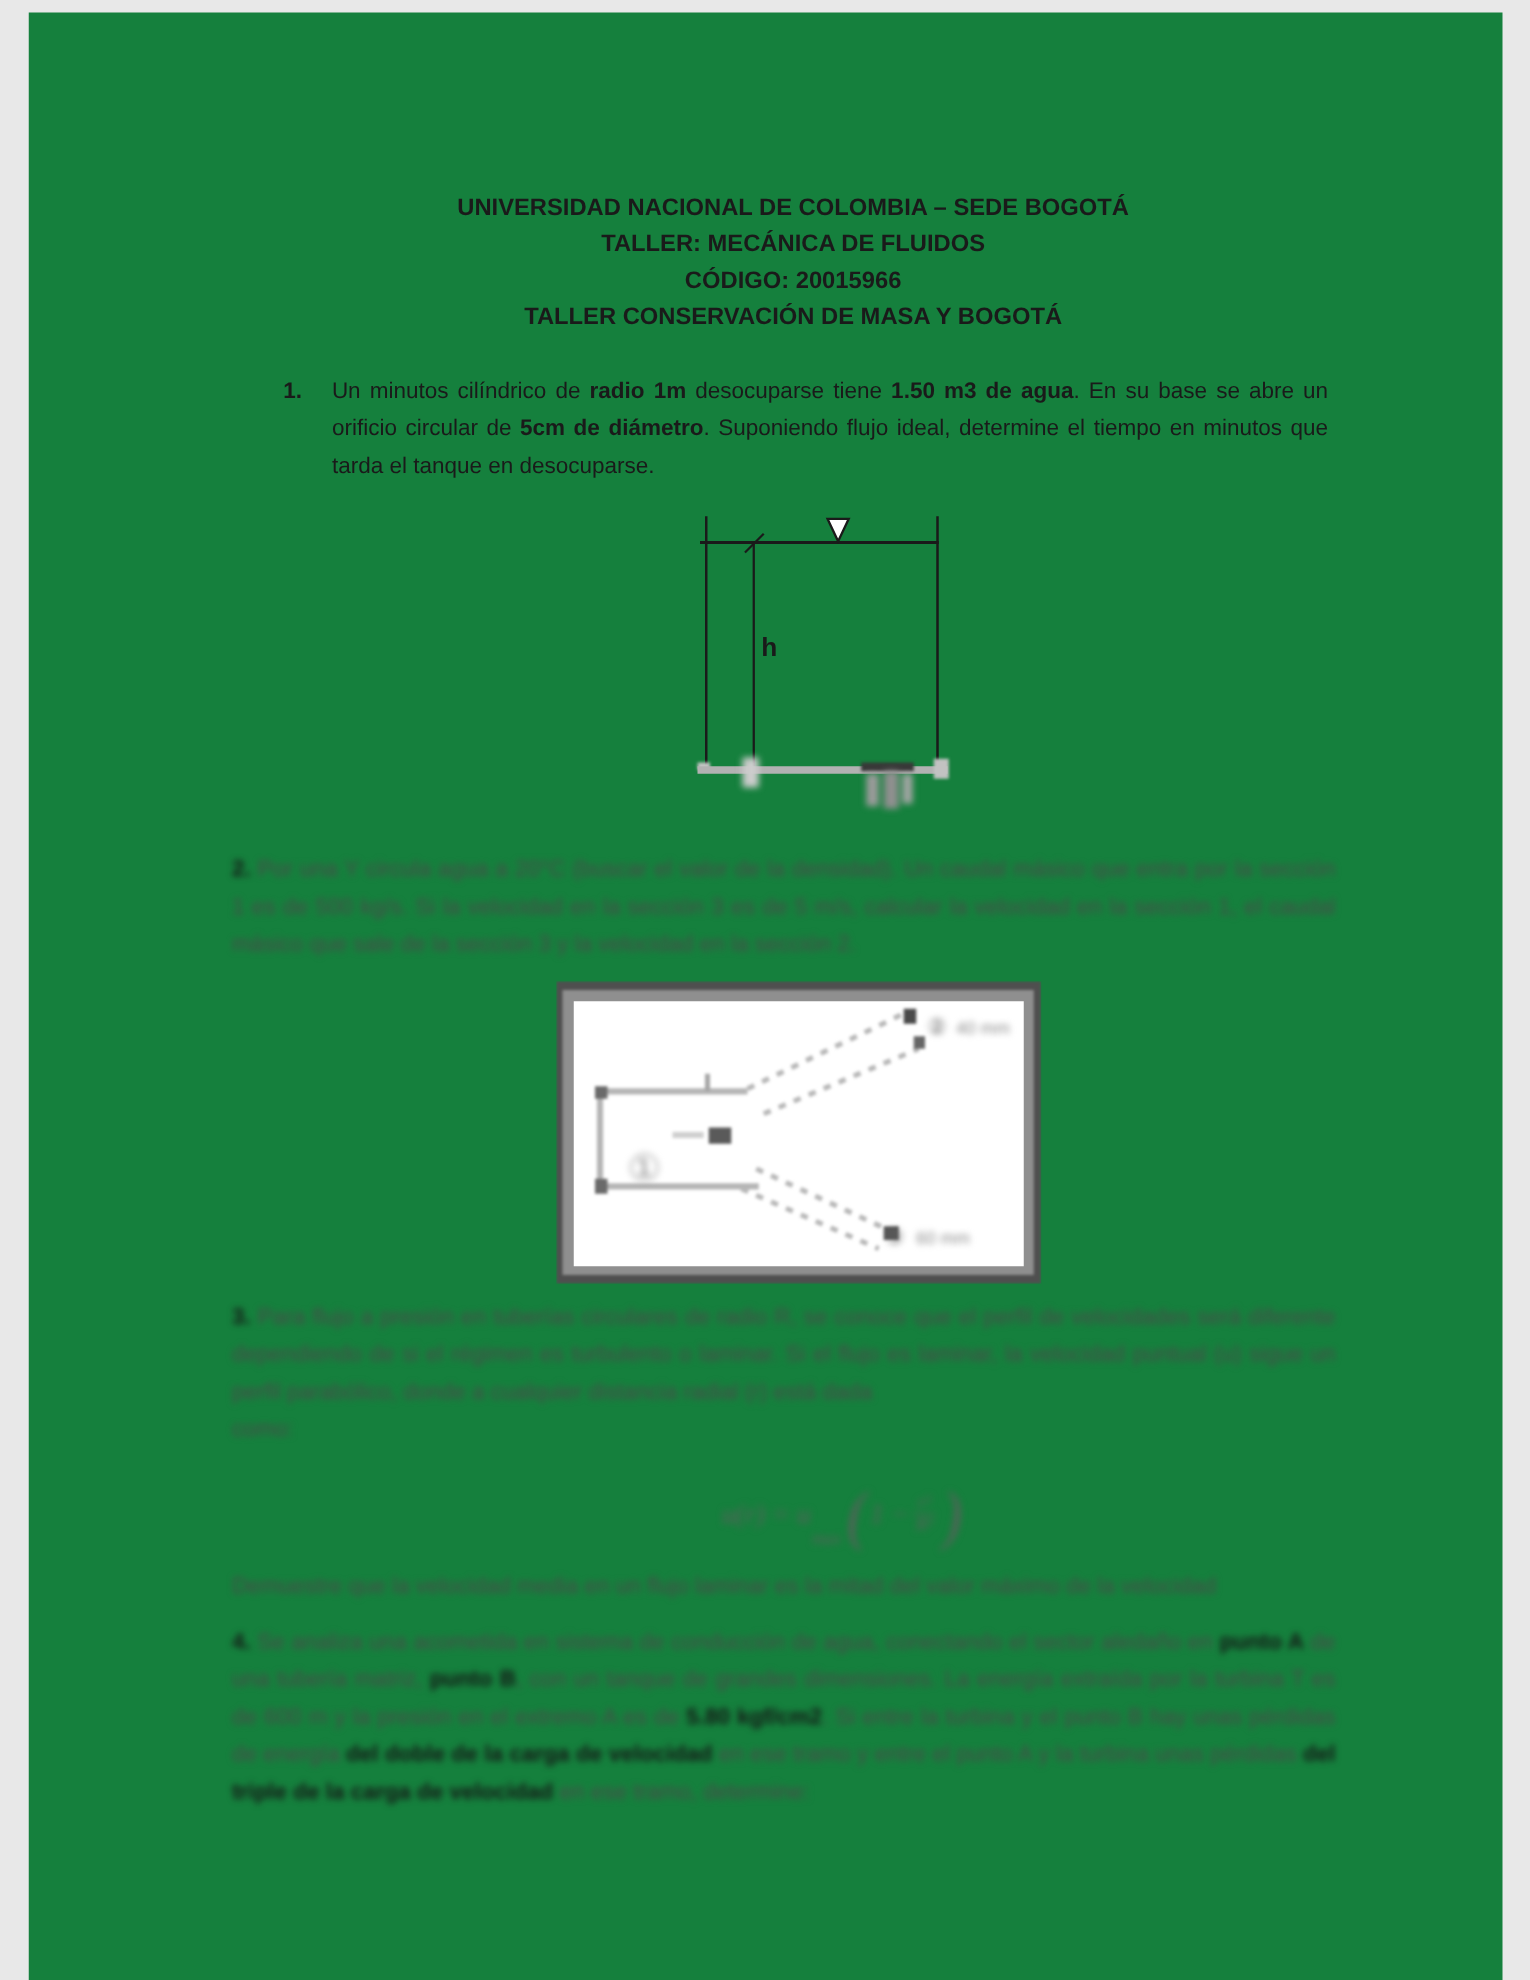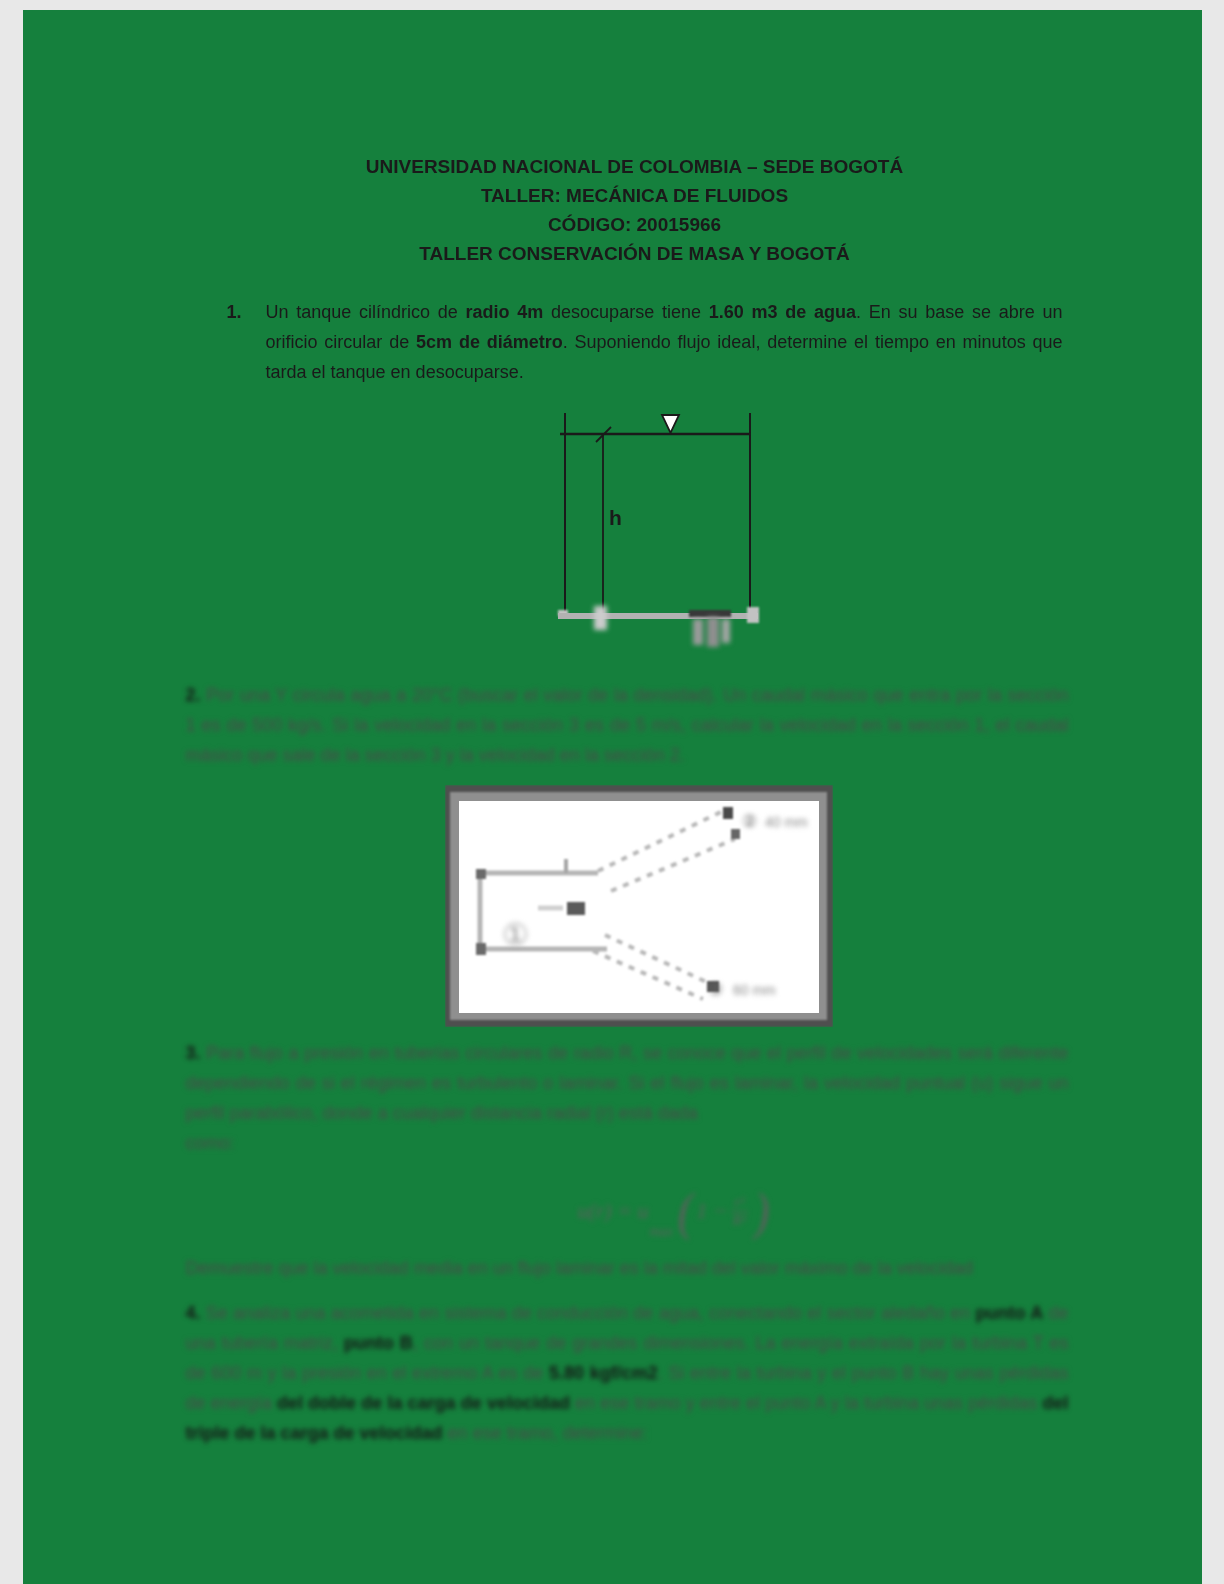--- a/index.html
+++ b/index.html
@@ -43,21 +43,21 @@
   <div class="hdr">
     <div>UNIVERSIDAD NACIONAL DE COLOMBIA – SEDE BOGOTÁ</div>
     <div>TALLER: MECÁNICA DE FLUIDOS</div>
     <div>CÓDIGO: 20015966</div>
     <div>TALLER CONSERVACIÓN DE MASA Y BOGOTÁ</div>
   </div>
 
   <div class="plist" style="left:204px;top:287px;width:836px;">
     <span class="pnum">1.</span>
     <div class="ptext">
-      <span>Un tanque cilíndrico de </span><b>radio 4m</b><span> desocuparse tiene </span><b>1.60 m3 de agua</b><span>. En su base se abre un orificio circular de </span><b>5cm de diámetro</b><span>. Suponiendo flujo ideal, determine el tiempo en minutos que tarda el tanque en desocuparse.</span>
+      <span>Un minutos cilíndrico de </span><b>radio 1m</b><span> desocuparse tiene </span><b>1.50 m3 de agua</b><span>. En su base se abre un orificio circular de </span><b>5cm de diámetro</b><span>. Suponiendo flujo ideal, determine el tiempo en minutos que tarda el tanque en desocuparse.</span>
     </div>
   </div>
 
   <div class="fig" style="left:527px;top:393px;">
     <svg width="240" height="262" viewBox="0 0 240 262">
 
       <line x1="15" y1="10" x2="15" y2="210" stroke="#1a1a1a" stroke-width="2"></line>
       <line x1="200" y1="10" x2="200" y2="210" stroke="#1a1a1a" stroke-width="2"></line>
 
       <line x1="10" y1="31" x2="201" y2="31" stroke="#1a1a1a" stroke-width="2.4"></line>

